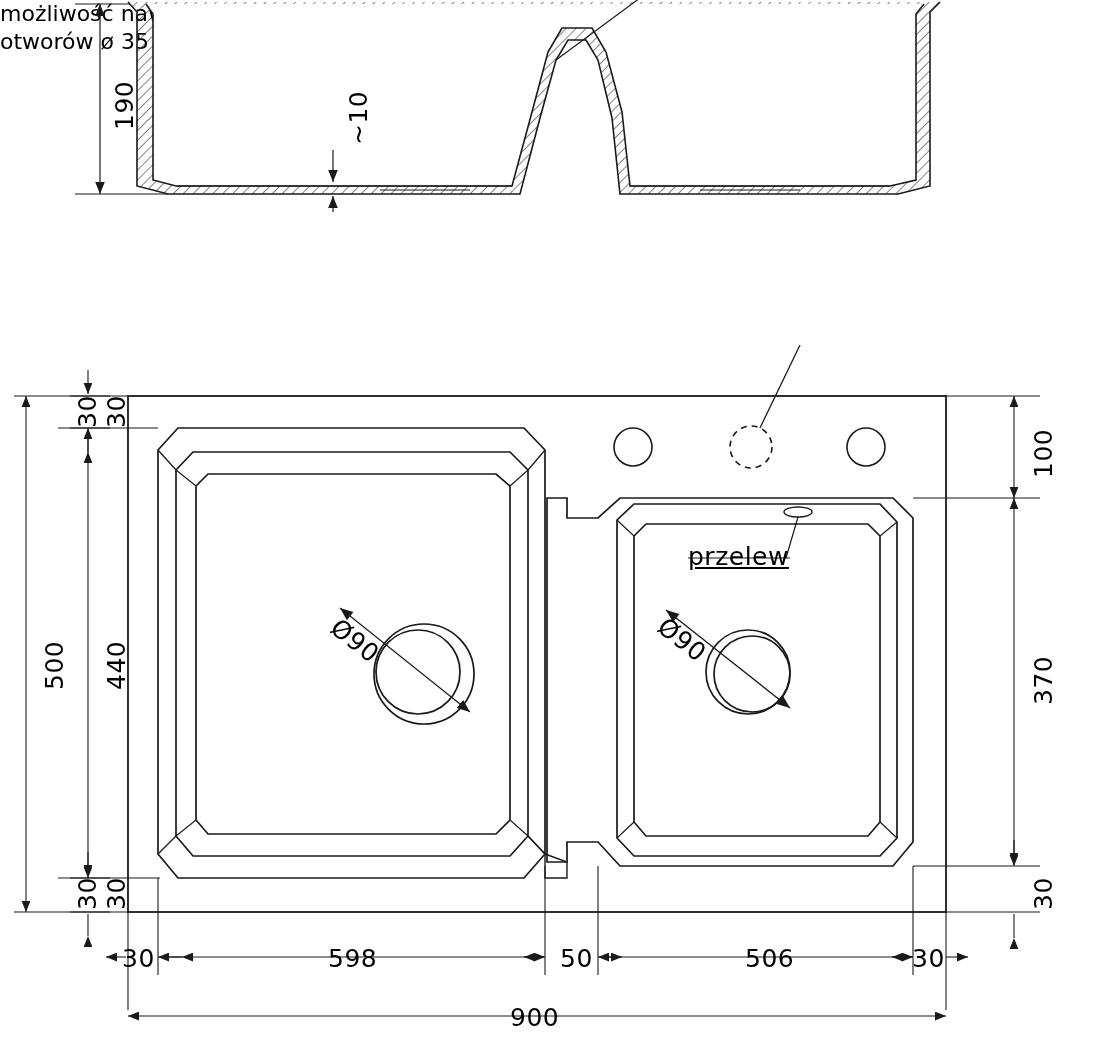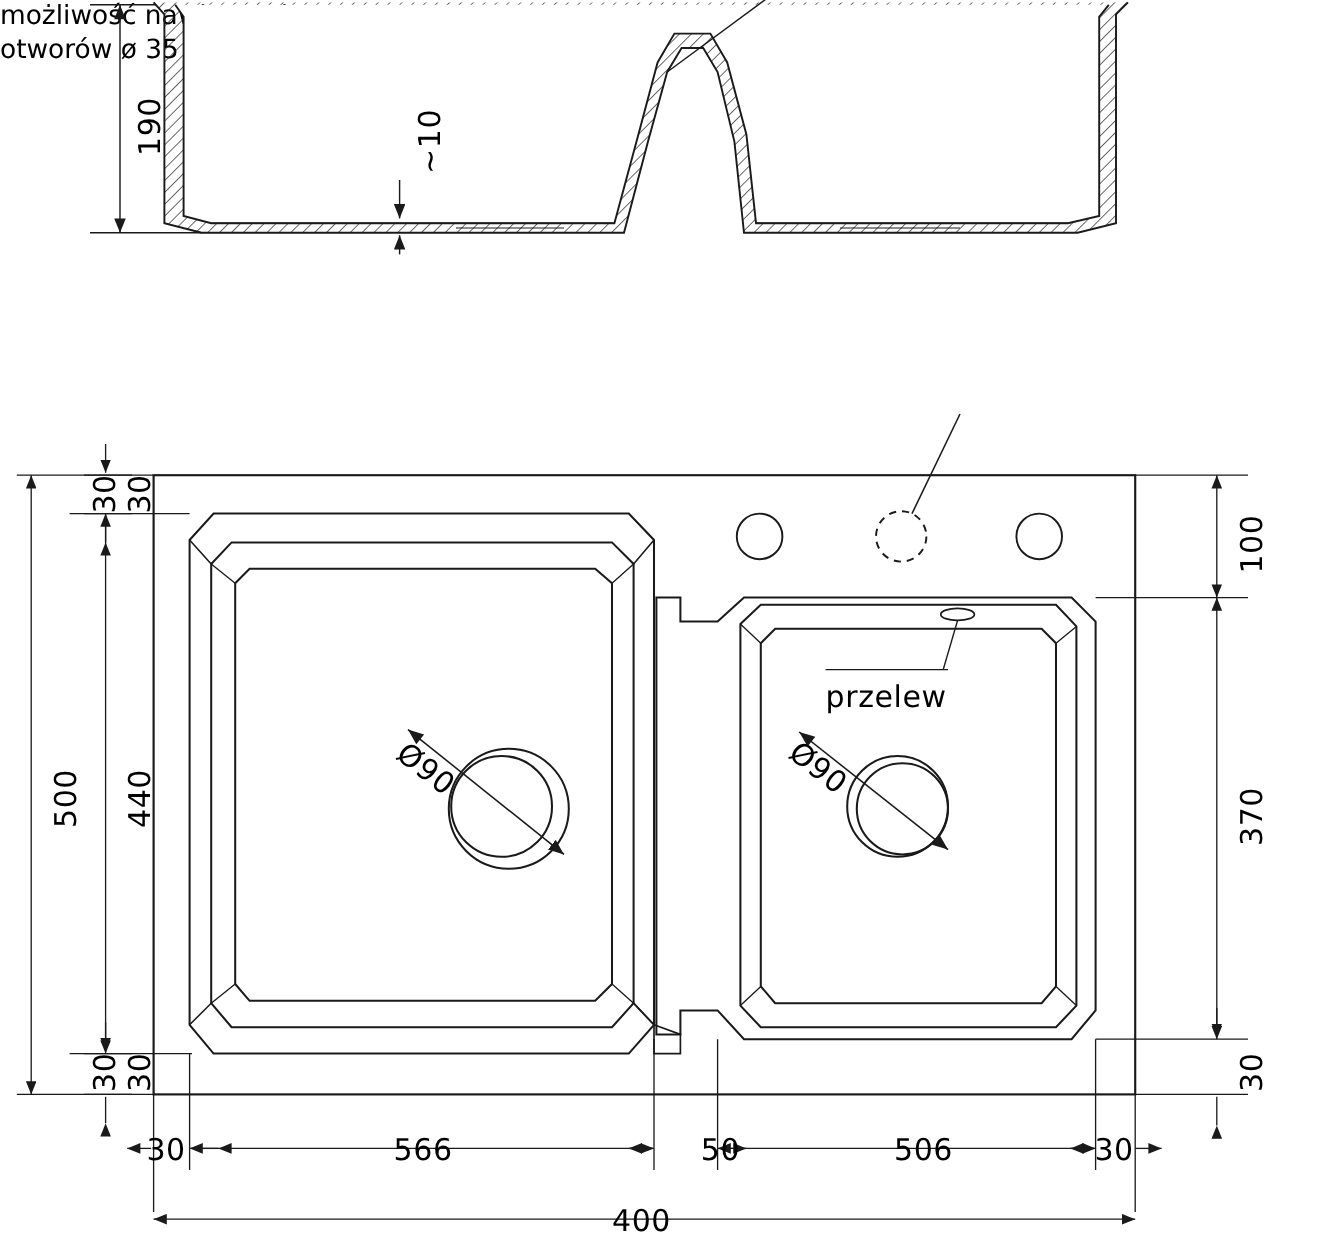--- a/index.html
+++ b/index.html
@@ -165,36 +165,36 @@
       <line x1="128" y1="1016" x2="946" y2="1016" marker-start="url(#arrStart)" marker-end="url(#arrEnd)"></line>
     </g>
   </svg>
 
   <div class="lbl rot" style="left:110px;top:130px;">190</div>
   <div class="lbl rot" style="left:344px;top:145px;">~10</div>
 
   <div class="note" style="left:795px;top:278px;">możliwość nawiercenia</div>
   <div class="note" style="left:795px;top:308px;">otworów ø 35 mm</div>
 
-  <div class="lbl" style="left:688px;top:566px;">przelew</div>
+  <div class="lbl" style="left:688px;top:542px;text-decoration:underline;">przelew</div>
 
   <div class="lbl" style="left:343px;top:613px;transform:rotate(38deg);transform-origin:left top;">Ø90</div>
   <div class="lbl" style="left:670px;top:612px;transform:rotate(38deg);transform-origin:left top;">Ø90</div>
 
   <div class="lbl rot" style="left:40px;top:690px;">500</div>
   <div class="lbl rot" style="left:102px;top:690px;">440</div>
   <div class="lbl rot" style="left:102px;top:428px;">30</div>
   <div class="lbl rot" style="left:73px;top:428px;">30</div>
   <div class="lbl rot" style="left:102px;top:910px;">30</div>
   <div class="lbl rot" style="left:73px;top:910px;">30</div>
 
   <div class="lbl rot" style="left:1029px;top:478px;">100</div>
   <div class="lbl rot" style="left:1029px;top:705px;">370</div>
   <div class="lbl rot" style="left:1029px;top:910px;">30</div>
 
   <div class="lbl" style="left:122px;top:944px;">30</div>
-  <div class="lbl" style="left:328px;top:944px;">566</div>
-  <div class="lbl" style="left:584px;top:944px;text-align:right;">50</div>
+  <div class="lbl" style="left:328px;top:944px;">598</div>
+  <div class="lbl" style="left:560px;top:944px;text-align:right;">50</div>
   <div class="lbl" style="left:745px;top:944px;">506</div>
   <div class="lbl" style="left:912px;top:944px;">30</div>
 
-  <div class="lbl" style="left:510px;top:1003px;">400</div>
+  <div class="lbl" style="left:510px;top:1003px;">900</div>
 </div>
 
 </body></html>

